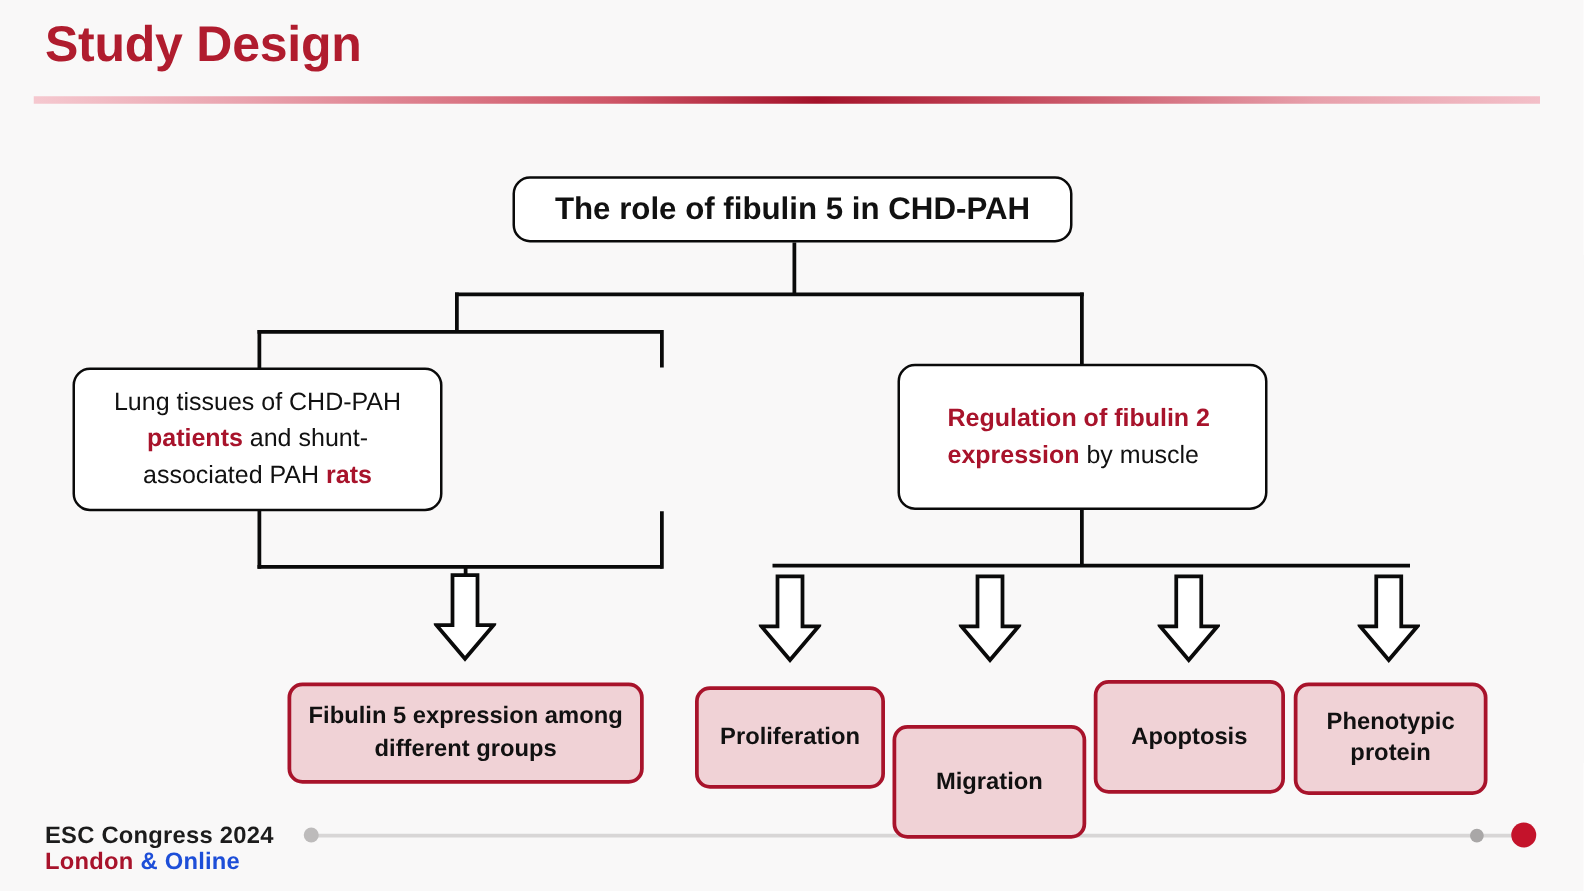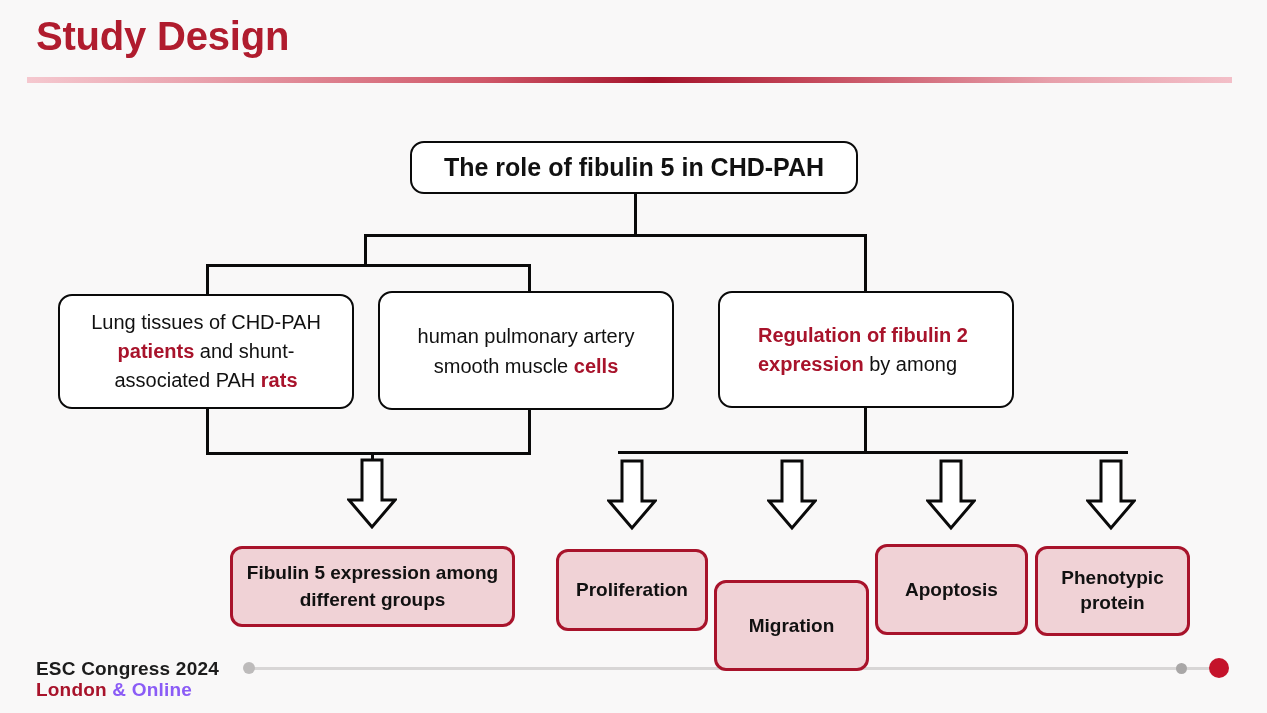--- a/index.html
+++ b/index.html
@@ -193,21 +193,21 @@
     font-weight: bold;
     color: #1c1c1c;
     letter-spacing: 0.2px;
   }
   #brand-line2 {
     font-size: 19px;
     font-weight: bold;
     letter-spacing: 0.2px;
   }
   #brand-london { color: #a8132b; }
-  #brand-online { color: #8b5cf6; }
+  #brand-online { color: #1d4ed8; }
 
   #progress-track {
     position: absolute;
     left: 246px;
     top: 667px;
     width: 980px;
     height: 3px;
     background: #d8d6d6;
     border-radius: 2px;
   }
@@ -291,25 +291,22 @@
       <polygon points="15,2 35,2 35,42 48,42 25,69 2,42 15,42" fill="#ffffff" stroke="#0a0a0a" stroke-width="3" stroke-linejoin="miter"></polygon>
     </svg>
 
     <div class="node node-white" id="node-root">
       <div class="label">The role of fibulin 5 in CHD-PAH</div>
     </div>
 
     <div class="node node-white" id="node-tissues">
       <div class="label"><span>Lung tissues of CHD-PAH </span><span class="hl">patients</span><span> and shunt-associated PAH </span><span class="hl">rats</span></div>
     </div>
-    <div class="node node-white" id="node-cells">
-      <div class="label"><span>human pulmonary artery smooth muscle </span><span class="hl">cells</span></div>
-    </div>
     <div class="node node-white" id="node-sirna">
-      <div class="label"><span class="hl">Regulation of fibulin 2 expression</span><span> by among</span></div>
+      <div class="label"><span class="hl">Regulation of fibulin 2 expression</span><span> by muscle</span></div>
     </div>
 
     <div class="node node-pink" id="node-fibulin">
       <div class="label">Fibulin 5 expression among different groups</div>
     </div>
     <div class="node node-pink" id="node-proliferation">
       <div class="label">Proliferation</div>
     </div>
     <div class="node node-pink" id="node-migration">
       <div class="label">Migration</div>

